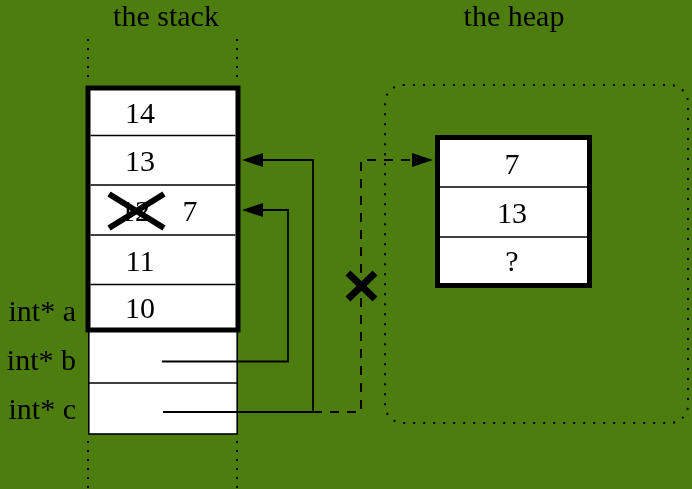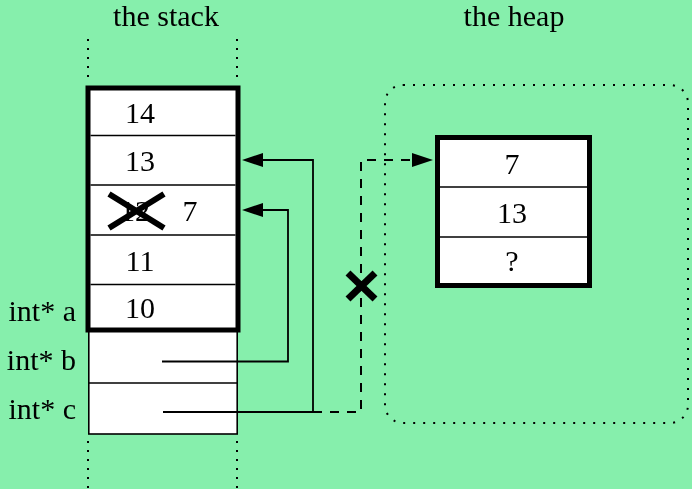--- a/index.html
+++ b/index.html
@@ -1,16 +1,16 @@
 <!DOCTYPE html>
 <html><head>
 <meta charset="utf-8">
 <style>
   html,body{margin:0;padding:0;background:#ffffff;}
-  .canvas{position:relative;width:692px;height:489px;background:#86efac;overflow:hidden;}
+  .canvas{position:relative;width:692px;height:489px;background:#4d7c0f;overflow:hidden;}
   svg{display:block;}
   text{font-family:"Liberation Serif","DejaVu Serif",serif;fill:#000000;}
   .t30{font-size:30px;}
 </style>
 </head>
 <body>
 
 <div class="canvas">
 <svg width="692" height="489" viewBox="0 0 692 489">
 

